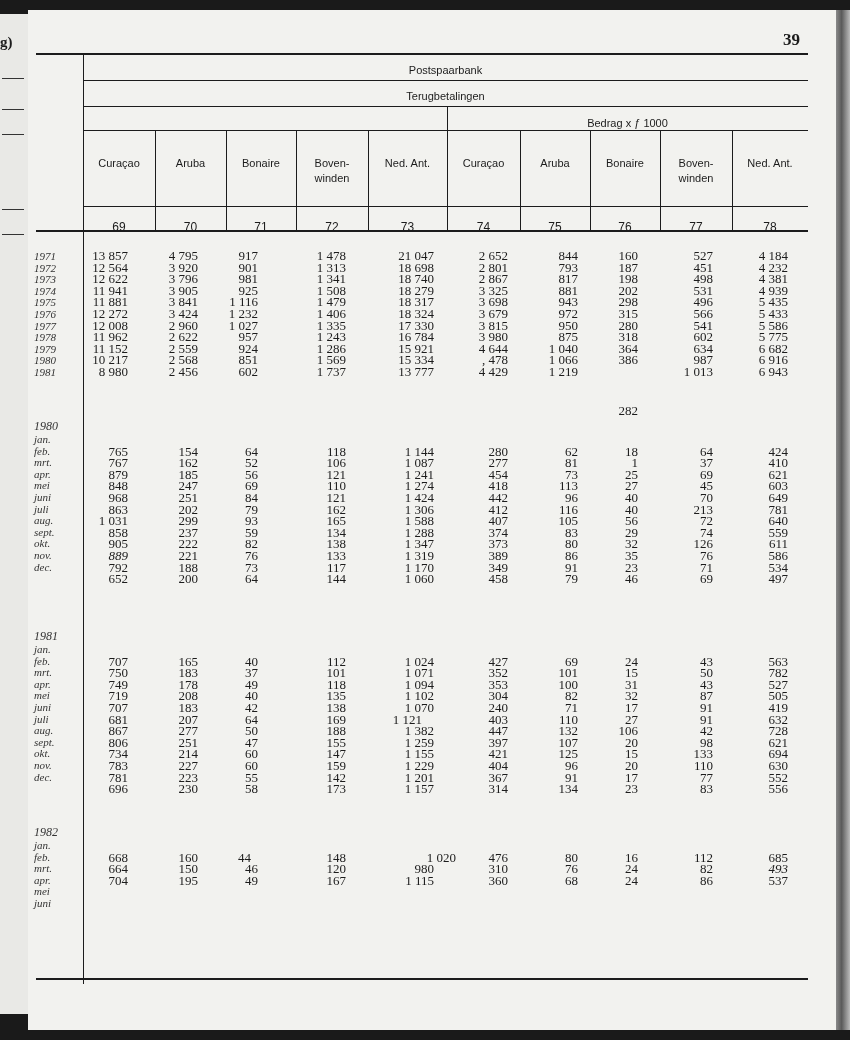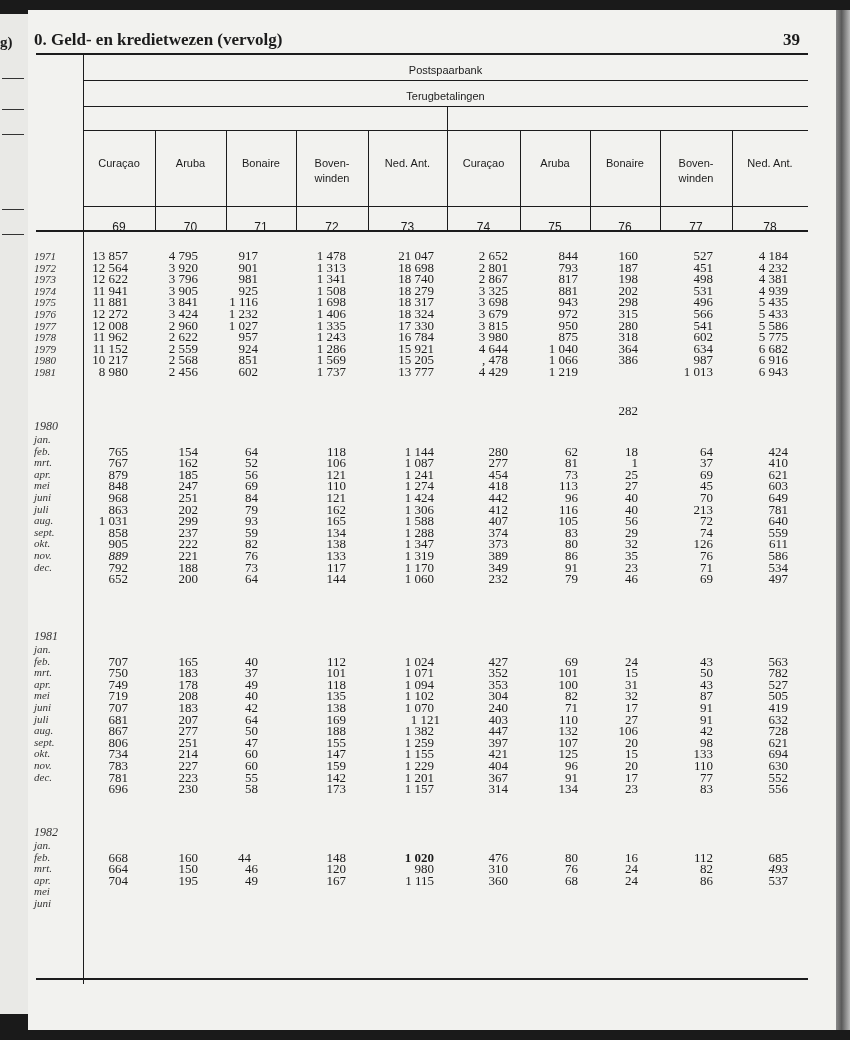--- a/index.html
+++ b/index.html
@@ -29,21 +29,20 @@
 <div class="page-left">
   <div class="frag">g)</div>
   <div class="tick" style="top:64px"></div>
   <div class="tick" style="top:95px"></div>
   <div class="tick" style="top:120px"></div>
   <div class="tick" style="top:195px"></div>
   <div class="tick" style="top:220px"></div>
 </div>
 
 <div class="page">
-  <div class="title">0. Geld- en kredietwezen (vervolg)</div>
   <div class="pagenum">39</div>
 
   <div class="rule" style="left:8px;top:43px;width:772px;height:2px;"></div>
 
   <div class="vline" style="left:55px;top:44px;height:930px;"></div>
 
   <div class="hline" style="left:55px;top:70px;width:725px;"></div>
   <div class="hline" style="left:55px;top:96px;width:725px;"></div>
   <div class="hline" style="left:55px;top:120px;width:725px;"></div>
   <div class="hline" style="left:55px;top:196px;width:725px;"></div>
@@ -57,20 +56,21 @@
   <div class="vline" style="left:340px;top:120px;height:100px;"></div>
   <div class="vline" style="left:492px;top:120px;height:100px;"></div>
   <div class="vline" style="left:562px;top:120px;height:100px;"></div>
   <div class="vline" style="left:632px;top:120px;height:100px;"></div>
   <div class="vline" style="left:704px;top:120px;height:100px;"></div>
 
   <div class="rule" style="left:8px;top:968px;width:772px;height:2px;"></div>
 
   <div class="hdr" style="left:55px;top:54px;width:725px;">Postspaarbank</div>
   <div class="hdr" style="left:55px;top:80px;width:725px;">Terugbetalingen</div>
+  <div class="hdr" style="left:419px;top:107px;width:361px;">Bedrag x ƒ 1000</div>
 
   <div id="colheads">
       <div class="colhead" style="left: 55px; width: 72px; white-space: pre-line;">Curaçao</div>
       <div class="colnum" style="left: 55px; width: 72px;">69</div>
       <div class="colhead" style="left: 127px; width: 71px; white-space: pre-line;">Aruba</div>
       <div class="colnum" style="left: 127px; width: 71px;">70</div>
       <div class="colhead" style="left: 198px; width: 70px; white-space: pre-line;">Bonaire</div>
       <div class="colnum" style="left: 198px; width: 70px;">71</div>
       <div class="colhead" style="left: 268px; width: 72px; white-space: pre-line;">Boven-
 winden</div>
@@ -190,21 +190,21 @@
           <span class="cell" style="right: 198px;">202</span>
           <span class="cell" style="right: 123px;">531</span>
           <span class="cell" style="right: 48px;">4 939</span>
         </div>
       </div>
       <div class="datablock" style="top: 286.4px;">
         <div class="drow">
           <span class="cell" style="right: 708px;">11 881</span>
           <span class="cell" style="right: 638px;">3 841</span>
           <span class="cell" style="right: 578px;">1 116</span>
-          <span class="cell" style="right: 490px;">1 698</span>
+          <span class="cell" style="right: 490px;">1 479</span>
           <span class="cell" style="right: 402px;">18 317</span>
           <span class="cell" style="right: 328px;">3 698</span>
           <span class="cell" style="right: 258px;">943</span>
           <span class="cell" style="right: 198px;">298</span>
           <span class="cell" style="right: 123px;">496</span>
           <span class="cell" style="right: 48px;">5 435</span>
         </div>
       </div>
       <div class="datablock" style="top: 298px;">
         <div class="drow">
@@ -261,21 +261,21 @@
           <span class="cell" style="right: 123px;">634</span>
           <span class="cell" style="right: 48px;">6 682</span>
         </div>
       </div>
       <div class="datablock" style="top: 344.4px;">
         <div class="drow">
           <span class="cell" style="right: 708px;">10 217</span>
           <span class="cell" style="right: 638px;">2 568</span>
           <span class="cell" style="right: 578px;">851</span>
           <span class="cell" style="right: 490px;">1 569</span>
-          <span class="cell" style="right: 402px;">15 205</span>
+          <span class="cell" style="right: 402px;">15 334</span>
           <span class="cell" style="right: 328px;">, 478</span>
           <span class="cell" style="right: 258px;">1 066</span>
           <span class="cell" style="right: 198px;">386</span>
           <span class="cell" style="right: 123px;">987</span>
           <span class="cell" style="right: 48px;">6 916</span>
         </div>
       </div>
       <div class="datablock" style="top: 356px;">
         <div class="drow">
           <span class="cell" style="right: 708px;">8 980</span>
@@ -444,21 +444,21 @@
           <span class="cell" style="right: 48px;">534</span>
         </div>
       </div>
       <div class="datablock" style="top: 563.2px;">
         <div class="drow">
           <span class="cell" style="right: 708px;">652</span>
           <span class="cell" style="right: 638px;">200</span>
           <span class="cell" style="right: 578px;">64</span>
           <span class="cell" style="right: 490px;">144</span>
           <span class="cell" style="right: 402px;">1 060</span>
-          <span class="cell" style="right: 328px;">232</span>
+          <span class="cell" style="right: 328px;">458</span>
           <span class="cell" style="right: 258px;">79</span>
           <span class="cell" style="right: 198px;">46</span>
           <span class="cell" style="right: 123px;">69</span>
           <span class="cell" style="right: 48px;">497</span>
         </div>
       </div>
       <div class="datablock" style="top: 645.6px;">
         <div class="drow">
           <span class="cell" style="right: 708px;">707</span>
           <span class="cell" style="right: 638px;">165</span>
@@ -527,21 +527,21 @@
           <span class="cell" style="right: 123px;">91</span>
           <span class="cell" style="right: 48px;">419</span>
         </div>
       </div>
       <div class="datablock" style="top: 703.6px;">
         <div class="drow">
           <span class="cell" style="right: 708px;">681</span>
           <span class="cell" style="right: 638px;">207</span>
           <span class="cell" style="right: 578px;">64</span>
           <span class="cell" style="right: 490px;">169</span>
-          <span class="cell" style="right: 396px;">1 121</span>
+          <span class="cell" style="right: 414px;">1 121</span>
           <span class="cell" style="right: 328px;">403</span>
           <span class="cell" style="right: 258px;">110</span>
           <span class="cell" style="right: 198px;">27</span>
           <span class="cell" style="right: 123px;">91</span>
           <span class="cell" style="right: 48px;">632</span>
         </div>
       </div>
       <div class="datablock" style="top: 715.2px;">
         <div class="drow">
           <span class="cell" style="right: 708px;">867</span>
@@ -625,21 +625,21 @@
           <span class="cell" style="right: 123px;">83</span>
           <span class="cell" style="right: 48px;">556</span>
         </div>
       </div>
       <div class="datablock" style="top: 841.6px;">
         <div class="drow">
           <span class="cell" style="right: 708px;">668</span>
           <span class="cell" style="right: 638px;">160</span>
           <span class="cell" style="right: 585px;">44</span>
           <span class="cell" style="right: 490px;">148</span>
-          <span class="cell" style="right: 402px; font-weight: bold;">1 020</span>
+          <span class="cell" style="right: 380px;">1 020</span>
           <span class="cell" style="right: 328px;">476</span>
           <span class="cell" style="right: 258px;">80</span>
           <span class="cell" style="right: 198px;">16</span>
           <span class="cell" style="right: 123px;">112</span>
           <span class="cell" style="right: 48px;">685</span>
         </div>
       </div>
       <div class="datablock" style="top: 853.2px;">
         <div class="drow">
           <span class="cell" style="right: 708px;">664</span>

